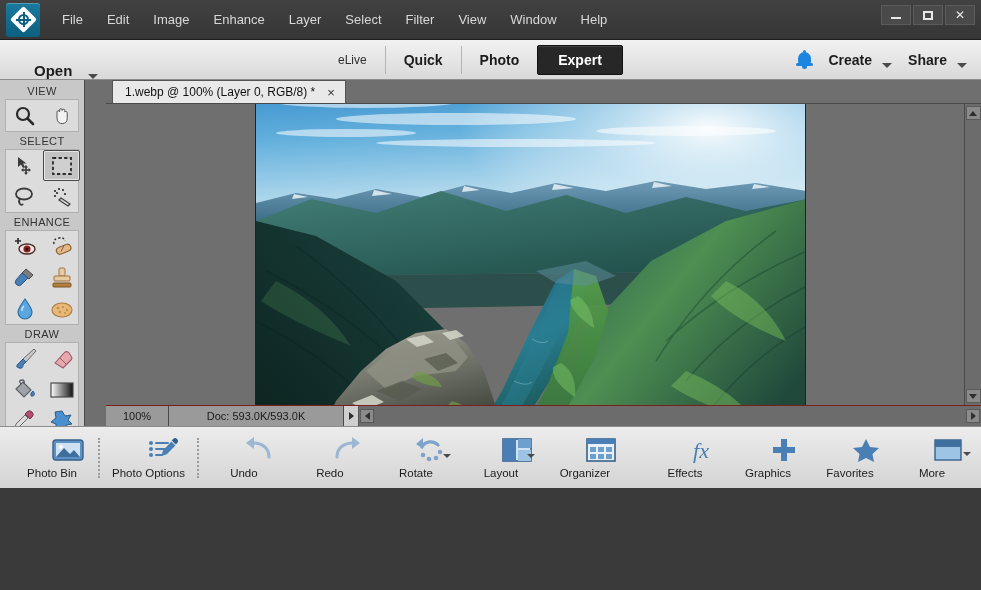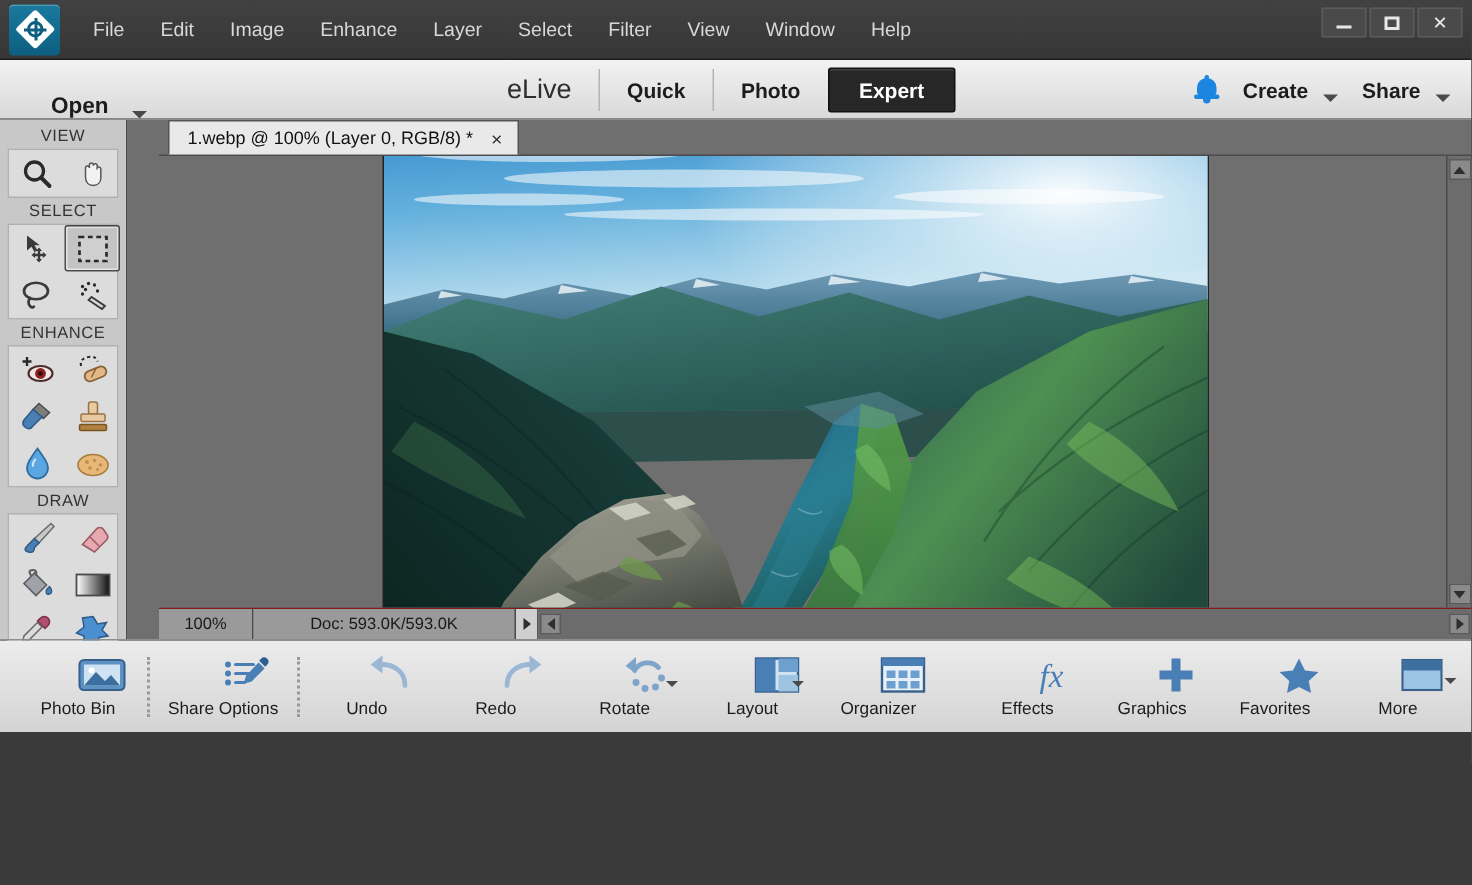--- a/index.html
+++ b/index.html
@@ -72,21 +72,21 @@
     width: 0; height: 0; border-left: 5px solid transparent;
     border-right: 5px solid transparent; border-top: 5px solid #4a4a4a;
   }
   .modes { display: flex; align-items: center; margin-left: auto; margin-right: auto;
            position: absolute; left: 320px; }
   .mode {
     font-size: 14px; font-weight: bold; color: #1c1c1c;
     padding: 6px 18px; border-left: 1px solid #b4b4b4;
   }
   .mode:first-child { border-left: none; }
-  .mode.elive { color: #2e2e2e; font-weight: normal; font-size: 18px; }
+  .mode.elive { color: #2e2e2e; font-weight: normal; font-size: 12px; }
   .mode.active {
     background: #272727; color: #ffffff; border-radius: 2px;
     border: 1px solid #111; box-shadow: inset 0 1px 0 rgba(255,255,255,.12);
     padding: 6px 20px;
   }
   .modebar-right {
     position: absolute; right: 6px; display: flex; align-items: center; gap: 16px;
   }
   .bell { width: 15px; height: 19px; position: relative; }
   .bell .body {
@@ -643,21 +643,21 @@
           </g>
           <g stroke="#4a7fb5" stroke-width="2" stroke-linecap="round">
             <line x1="10" y1="7" x2="22" y2="7"></line>
               <line x1="10" y1="13" x2="19" y2="13"></line>
               <line x1="10" y1="19" x2="16" y2="19"></line>
           </g>
           <path d="M31 3 a2.6 2.6 0 0 0-3.8 0 l-1.4 1.5 l4 4 l1.4-1.5 a2.6 2.6 0 0 0-.2-4z" fill="#2f5f8f"></path>
           <path d="M25.4 5.6 L17 14.5 l-1.6 5.4 l5.4-1.6 L29.4 9.6z" fill="#4a7fb5"></path>
         </svg>
       </div>
-      <div class="lbl">Share Options</div>
+      <div class="lbl">Photo Options</div>
     </div>
 
     <div class="sep-dots"></div>
 
     <div class="tk">
       <div class="ico">
         <svg width="34" height="28" viewBox="0 0 34 28">
           <path d="M26 21 C26 11 18 7 10 7" fill="none" stroke="#9bb7d4" stroke-width="3.2" stroke-linecap="round"></path>
           <path d="M11 1 L11 13 L3 7 Z" fill="#9bb7d4"></path>
         </svg>

